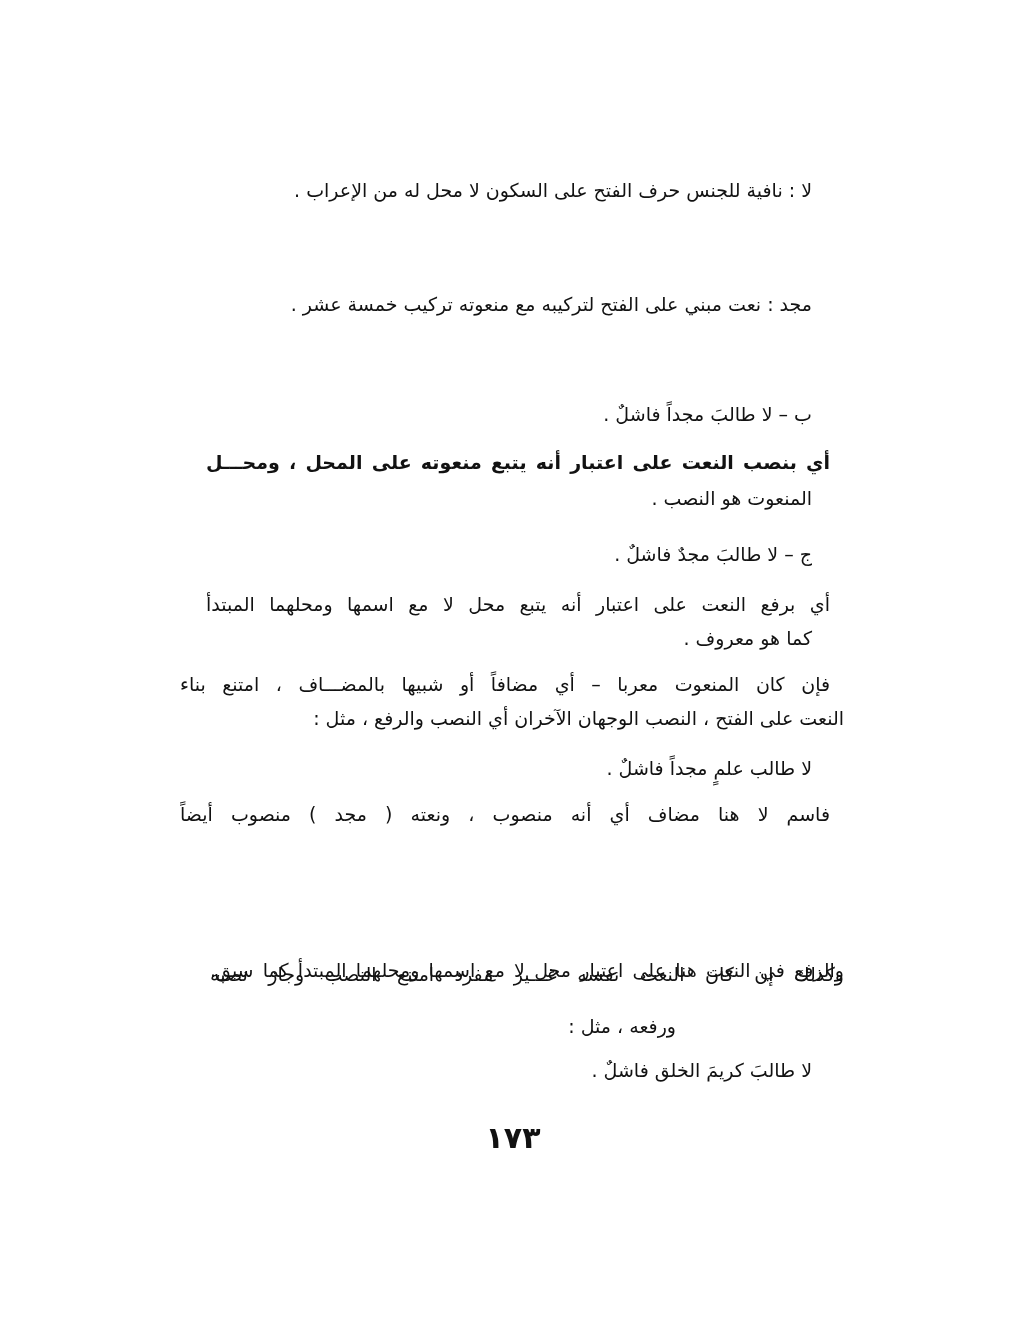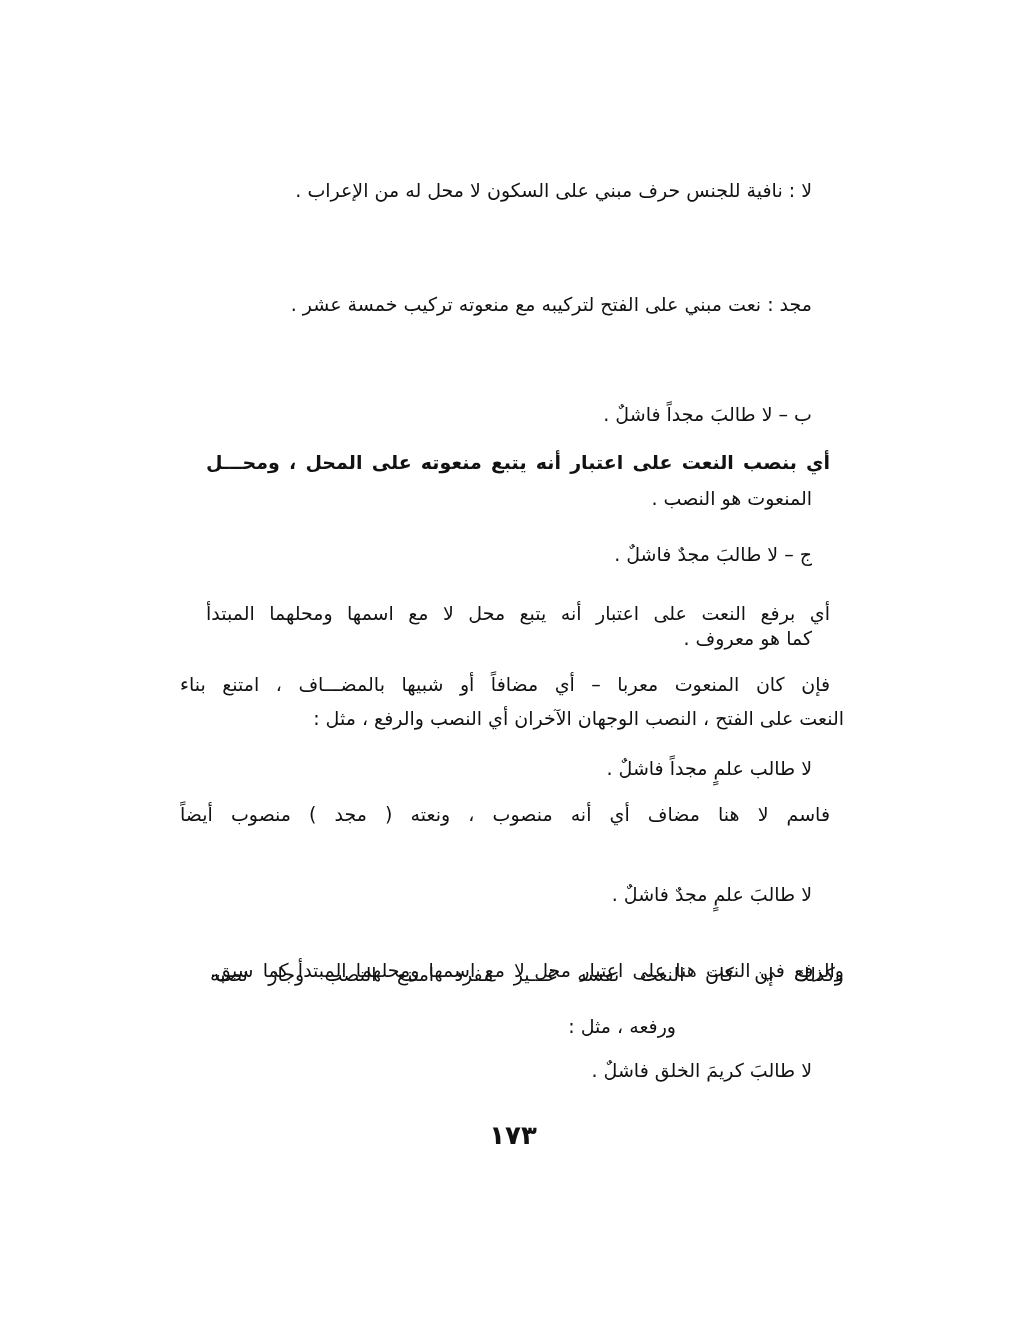--- a/index.html
+++ b/index.html
@@ -6,43 +6,42 @@
   body { width:1020px; height:1320px; position:relative; overflow:hidden;
          font-family:"DejaVu Sans", sans-serif; color:#111; }
   .page { position:absolute; left:0; top:0; width:1020px; height:1320px; }
   .line { position:absolute; direction:rtl; white-space:nowrap;
           font-size:19px; line-height:28px; color:#121212; }
   .r812 { right:208px; }
   .r830 { right:190px; }
   .r840 { right:176px; }
   .j { text-align:justify; text-align-last:justify; }
   .pnum { position:absolute; left:478px; top:1120px; width:70px; text-align:center;
-          font-size:26px; font-weight:bold; direction:rtl; }
+          font-size:30px; font-weight:bold; direction:rtl; }
 </style>
 </head>
 <body>
 
 <div class="page">
-  <div class="line r812" style="top:176px;">لا : نافية للجنس حرف مبني على السكون لا محل له من الإعراب .</div>
+  <div class="line r812" style="top:176px;">لا : نافية للجنس حرف الفتح على السكون لا محل له من الإعراب .</div>
   <div class="line r812" style="top:290px;">مجد : نعت مبني على الفتح لتركيبه مع منعوته تركيب خمسة عشر .</div>
 
   <div class="line r812" style="top:400px;">ب – لا طالبَ مجداً فاشلٌ .</div>
   <div class="line j r830" style="top:448px; width:624px;font-weight:bold;">أي بنصب النعت على اعتبار أنه يتبع منعوته على المحل ، ومحـــل</div>
   <div class="line r812" style="top:484px;">المنعوت هو النصب .</div>
 
   <div class="line r812" style="top:540px;">ج – لا طالبَ مجدٌ فاشلٌ .</div>
-  <div class="line j r830" style="top:590px; width:624px;margin-top:9px;">أي برفع النعت على اعتبار أنه يتبع محل لا مع اسمها ومحلهما المبتدأ</div>
+  <div class="line j r830" style="top:590px; width:624px;">أي برفع النعت على اعتبار أنه يتبع محل لا مع اسمها ومحلهما المبتدأ</div>
   <div class="line r812" style="top:624px;">كما هو معروف .</div>
 
   <div class="line j r830" style="top:670px; width:650px;">فإن كان المنعوت معربا – أي مضافاً أو شبيها بالمضـــاف ، امتنع بناء</div>
   <div class="line r840" style="top:704px;">النعت على الفتح ، النصب الوجهان الآخران أي النصب والرفع ، مثل :</div>
   <div class="line r812" style="top:754px;">لا طالب علمٍ مجداً فاشلٌ .</div>
 
   <div class="line j r830" style="top:800px; width:650px;">فاسم لا هنا مضاف أي أنه منصوب ، ونعته ( مجد ) منصوب أيضاً</div>
-  <div class="line r812" style="top:880px;">لا طالبَ علمٍ مجدٌ فاشلٌ .</div>
 
   <div class="line j r840" style="top:956px; width:634px;">والرفع في النعت هنا على اعتبار محل لا مع اسمها ومحلهما المبتدأ كما سبق.</div>
   <div class="line j r840" style="top:960px; width:634px;">وكذلك إن كان النعت نفسه غـــير مفرد امتنع النصب وجاز نصبه</div>
   <div class="line" style="top:1012px; right:344px;">ورفعه ، مثل :</div>
   <div class="line r812" style="top:1056px;">لا طالبَ كريمَ الخلق فاشلٌ .</div>
 
   <div class="pnum">١٧٣</div>
 </div>
 
 </body></html>

